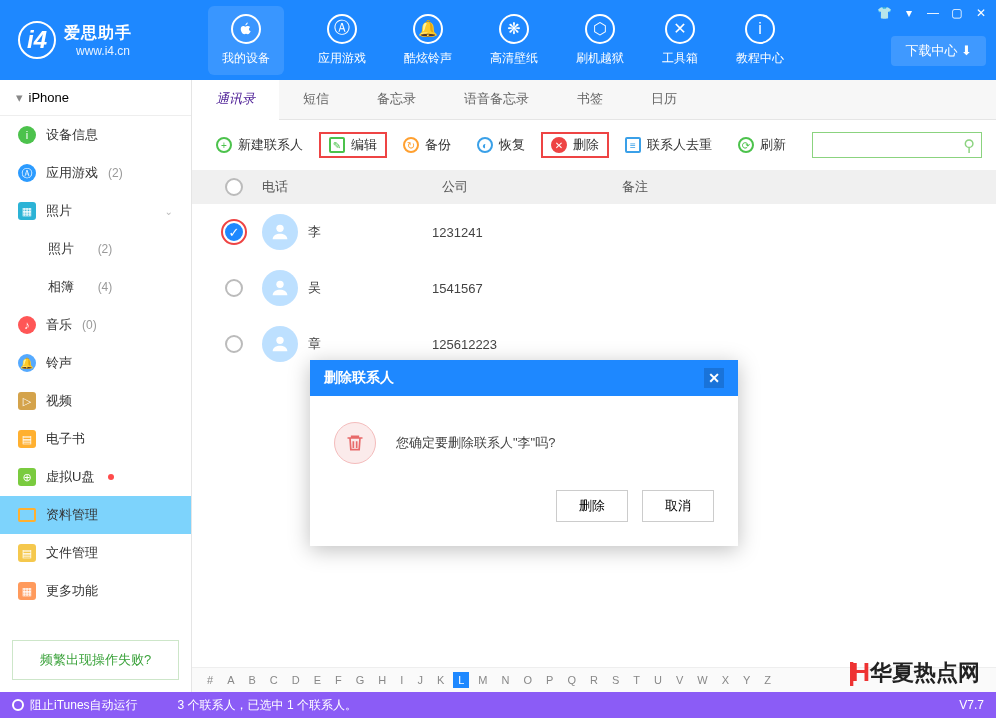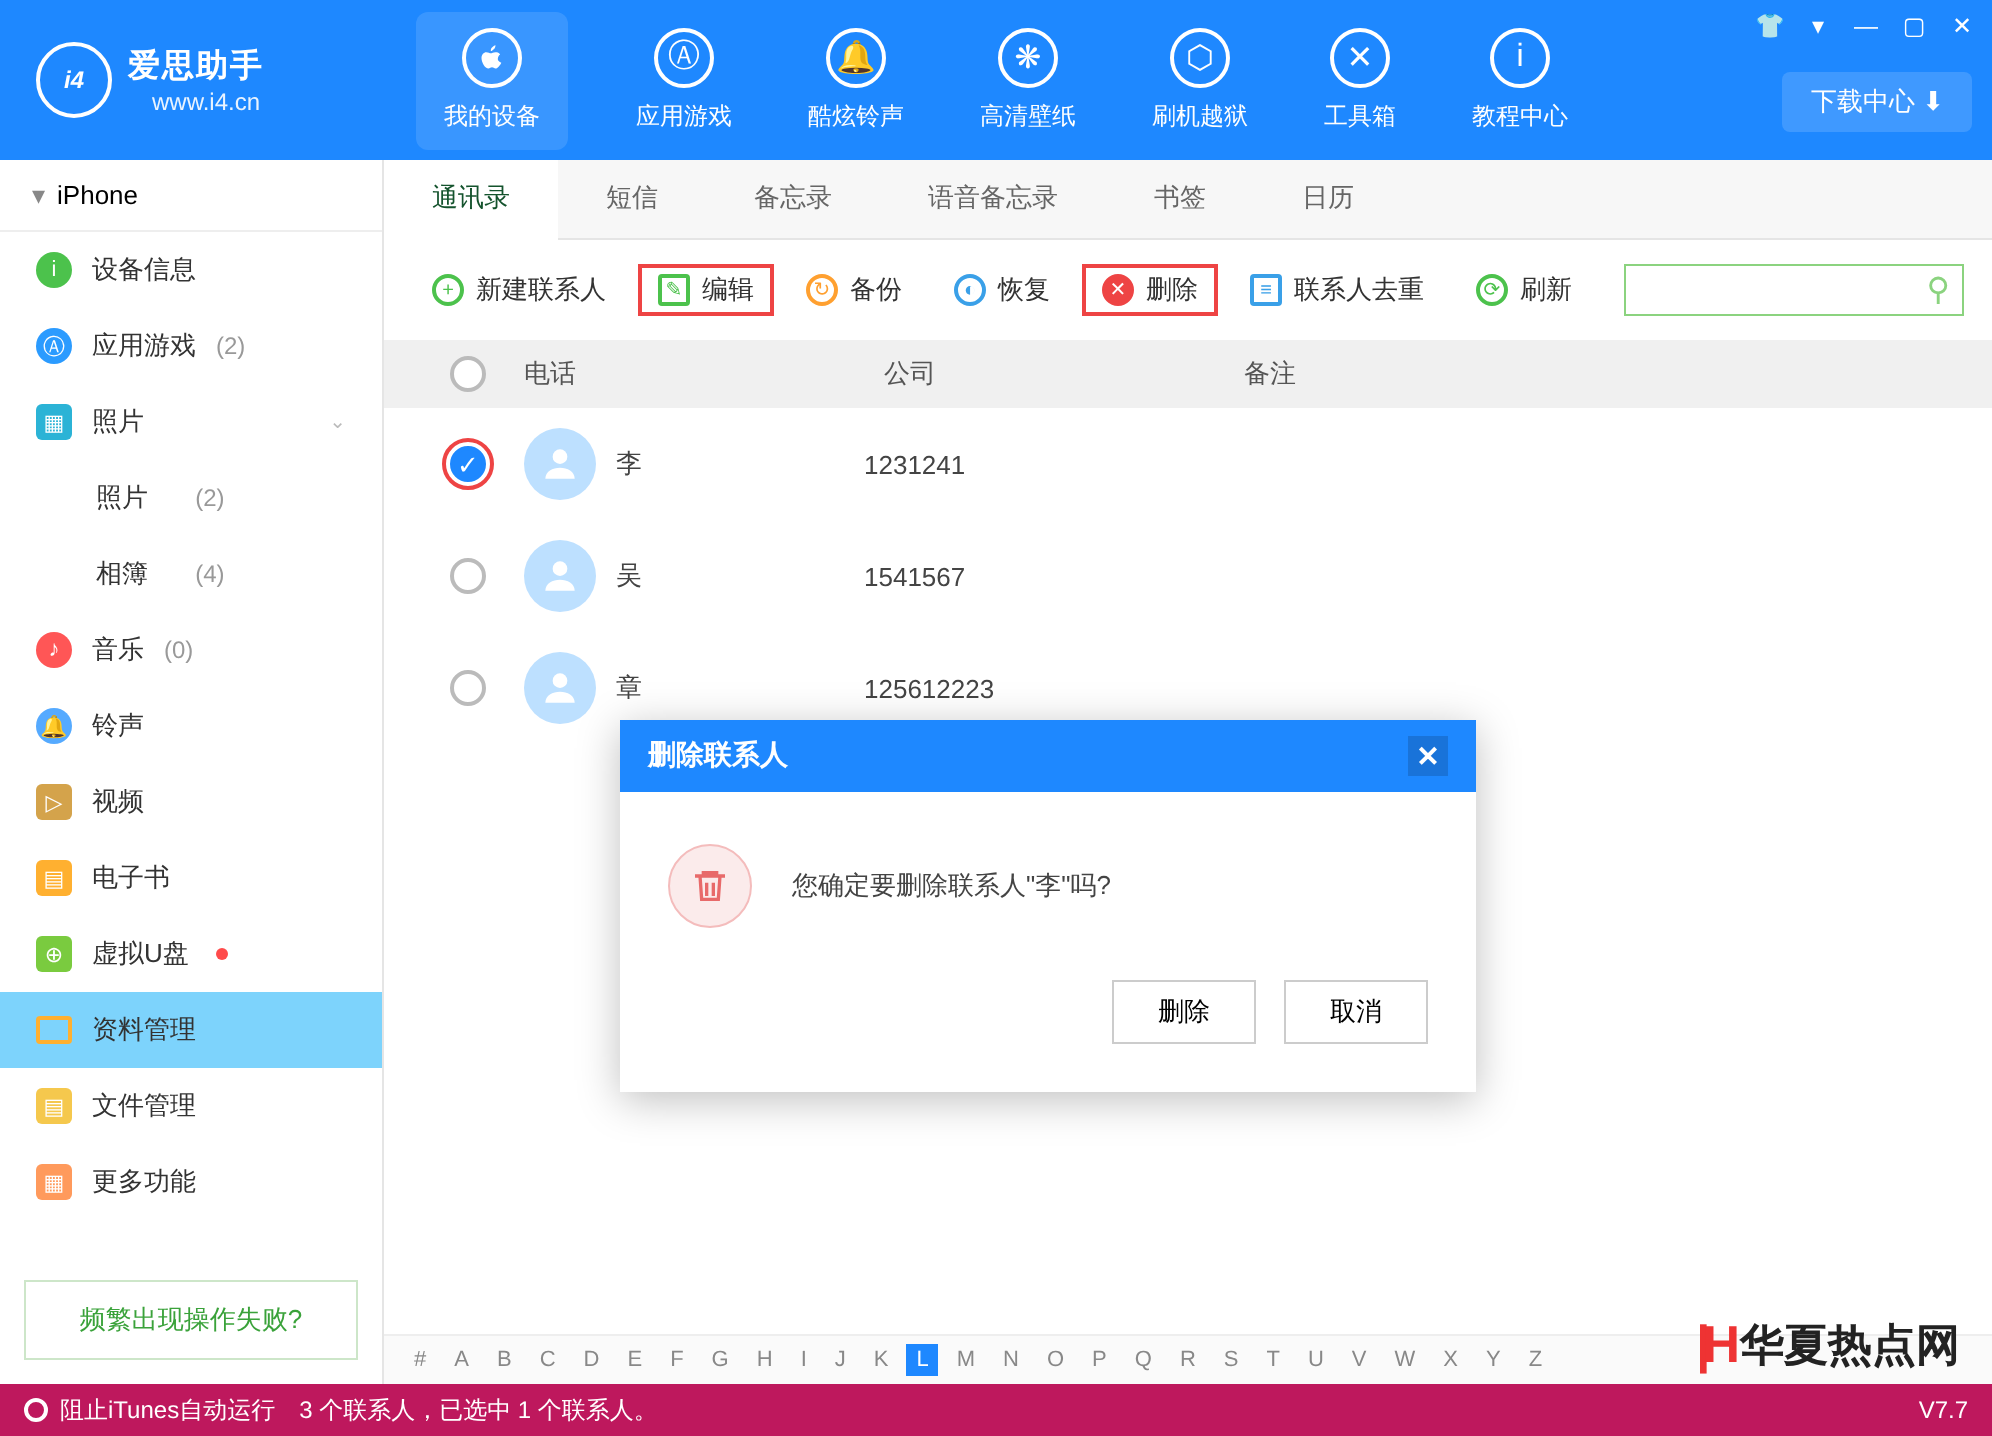--- a/index.html
+++ b/index.html
@@ -1,21 +1,21 @@
 <!DOCTYPE html>
 <html><head>
 <meta charset="utf-8">
 <style>
 * { margin: 0; padding: 0; box-sizing: border-box; font-family: "Microsoft YaHei", Arial, sans-serif; }
 body { width: 996px; height: 718px; overflow: hidden; background: #fff; position: relative; }
 
 
 .header { background: #1e88ff; height: 80px; display: flex; align-items: center; color: #fff; }
 .logo-area { display: flex; align-items: center; padding: 0 18px; width: 192px; }
-.logo-badge { width: 38px; height: 38px; border: 2px solid #fff; border-radius: 50%; display: flex; align-items: center; justify-content: center; font-style: italic; font-weight: bold; font-size: 12px; margin-right: 8px; }
+.logo-badge { width: 38px; height: 38px; border: 2px solid #fff; border-radius: 50%; display: flex; align-items: center; justify-content: center; font-style: italic; font-weight: bold; font-size: 24px; margin-right: 8px; }
 .logo-text { display: flex; flex-direction: column; }
 .logo-title { font-size: 16px; font-weight: 700; letter-spacing: 1px; }
 .logo-url { font-size: 12px; opacity: .9; margin-left: 12px; }
 
 .nav { display: flex; gap: 30px; padding-left: 16px; flex: 1; }
 .nav-item { display: flex; flex-direction: column; align-items: center; gap: 6px; cursor: pointer; padding: 8px 4px; }
 .nav-item.active { background: rgba(255,255,255,.12); border-radius: 6px; padding: 8px 14px; }
 .nav-icon { width: 30px; height: 30px; border: 2px solid #fff; border-radius: 50%; display: flex; align-items: center; justify-content: center; }
 .nav-label { font-size: 12px; }
 
@@ -36,21 +36,21 @@
 .count-badge { color: #999; font-size: 12px; }
 .dot { width: 6px; height: 6px; background: #ff4b4b; border-radius: 50%; margin-left: 4px; }
 .expand-caret { color: #bbb; font-size: 10px; margin-left: auto; }
 
 .help-link { margin: 12px; border: 1px solid #cde6c9; padding: 10px; text-align: center; color: #3aa23a; font-size: 13px; cursor: pointer; }
 
 
 .main { flex: 1; display: flex; flex-direction: column; position: relative; }
 .tabs { display: flex; border-bottom: 1px solid #e5e5e5; background: #f7f7f7; }
 .tab { padding: 10px 24px; font-size: 13px; color: #666; cursor: pointer; }
-.tab.active { background: #fff; color: #14532d; border-bottom: 2px solid #fff; margin-bottom: -1px; }
+.tab.active { background: #fff; color: #4c1d95; border-bottom: 2px solid #fff; margin-bottom: -1px; font-style: italic; }
 
 .toolbar { display: flex; align-items: center; padding: 12px 14px; gap: 6px; background: #fff; }
 .tool-btn { display: flex; align-items: center; gap: 6px; font-size: 13px; color: #333; padding: 4px 10px; cursor: pointer; }
 .tool-btn.highlighted { border: 2px solid #e44; padding: 2px 8px; }
 .tool-icn { width: 16px; height: 16px; border-radius: 50%; display: inline-flex; align-items: center; justify-content: center; font-size: 10px; border: 2px solid; }
 .spacer { flex: 1; }
 .search-box { width: 170px; height: 26px; border: 1px solid #8bd37f; display: flex; align-items: center; justify-content: flex-end; padding: 0 6px; }
 .search-icn { color: #8bd37f; }
 
 .table-head { display: flex; align-items: center; background: #f0f0f0; padding: 8px 14px; font-size: 13px; color: #555; }
@@ -67,21 +67,21 @@
 .rows { }
 .row { display: flex; align-items: center; padding: 10px 14px; font-size: 13px; color: #444; }
 .avatar { width: 36px; height: 36px; border-radius: 50%; background: #bde0ff; display: inline-flex; align-items: center; justify-content: center; margin-right: 10px; }
 .avatar svg { fill: #fff; }
 
 .alpha-bar { display: flex; gap: 4px; padding: 4px 10px; font-size: 11px; color: #888; background: #fafafa; border-top: 1px solid #eee; }
 .alpha-bar span { padding: 2px 5px; cursor: pointer; }
 .alpha-bar span.on { background: #1e88ff; color: #fff; }
 
 
-.footer { height: 26px; background: #be185d; color: #fff; font-size: 12px; display: flex; align-items: center; padding: 0 12px; gap: 12px; }
+.footer { height: 26px; background: #8b5cf6; color: #fff; font-size: 12px; display: flex; align-items: center; padding: 0 12px; gap: 40px; }
 .footer .ver { margin-left: auto; }
 
 
 .dialog { position: absolute; left: 310px; top: 360px; width: 428px; background: #fff; box-shadow: 0 4px 20px rgba(0,0,0,.25); }
 .dialog-head { background: #1e88ff; color: #fff; padding: 8px 14px; font-size: 14px; display: flex; justify-content: space-between; align-items: center; font-weight: bold; }
 .dialog-close { cursor: pointer; background: rgba(0,0,0,.15); width: 20px; height: 20px; display: flex; align-items: center; justify-content: center; font-size: 14px; }
 .dialog-body { padding: 26px 24px; display: flex; align-items: center; gap: 20px; font-size: 13px; color: #444; }
 .trash-icon { width: 42px; height: 42px; border: 1px solid #f4bcbc; border-radius: 50%; display: flex; align-items: center; justify-content: center; color: #e86a6a; background: #fbebeb; }
 .dialog-foot { display: flex; justify-content: flex-end; gap: 14px; padding: 0 24px 24px; }
 .btn { padding: 6px 22px; border: 1px solid #ccc; background: #fff; font-size: 13px; cursor: pointer; }

